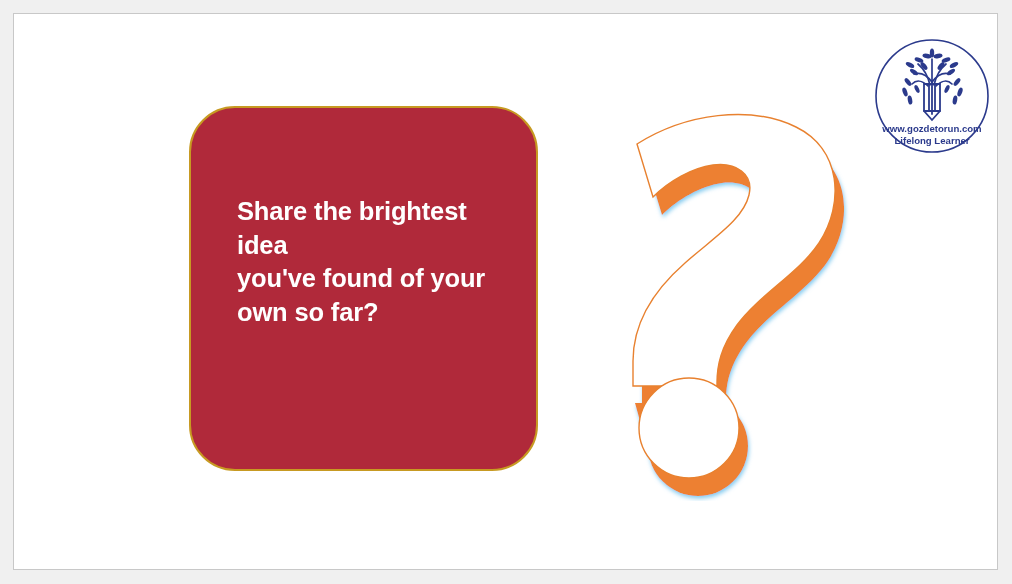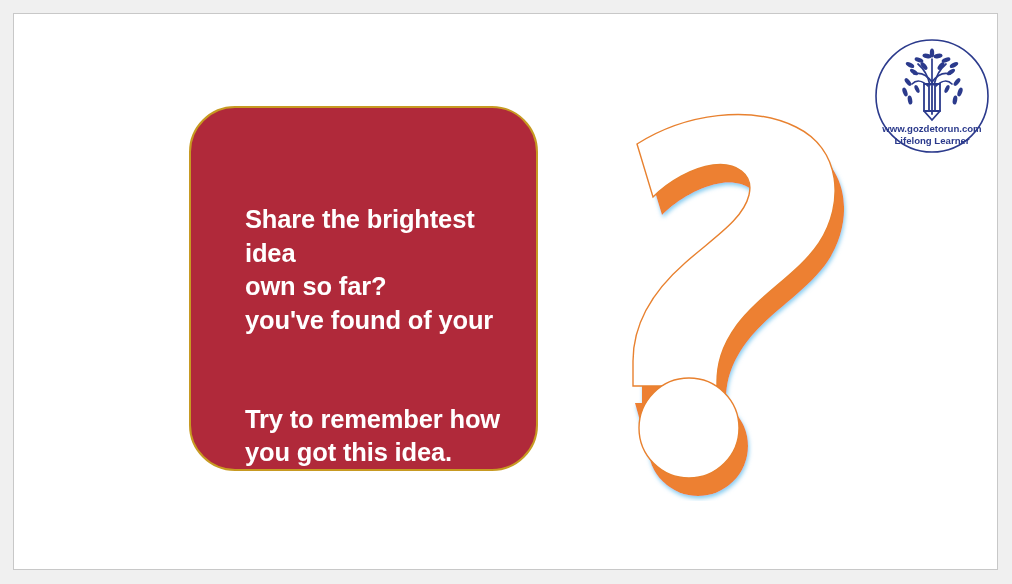--- a/index.html
+++ b/index.html
@@ -58,21 +58,21 @@
     font-family: "Liberation Sans", sans-serif;
     font-weight: bold;
     font-size: 25.5px;
     line-height: 33.5px;
     letter-spacing: -0.15px;
   }
   #prompt-text-block .para-gap {
     display: block;
     height: 33.5px;
   }
-  .prompt-para { margin: 16px; }
+  .prompt-para { margin: 8px; }
 
   
   #question-mark-art {
     position: absolute;
     left: 586px;   
     top: 87px;     
     width: 270px;
     height: 400px;
   }
   #question-mark-art svg { display: block; }
@@ -91,28 +91,24 @@
 <body>
 
 <div id="slide-root">
 
   <div id="slide-canvas">
 
     <div id="prompt-card">
       <div id="prompt-text-block">
         <div class="prompt-para">
           <div>Share the brightest idea</div>
+          <div>you've found of your</div>
           <div>own so far?</div>
-          <div>you've found of your</div>
         </div>
         <span class="para-gap"></span>
-        <div class="prompt-para">
-          <div>Try to remember how</div>
-          <div>you got this idea.</div>
-        </div>
       </div>
     </div>
 
     <div id="question-mark-art">
       <svg width="270" height="400" viewBox="0 0 270 400" xmlns="http://www.w3.org/2000/svg">
         <defs>
           <filter id="qm-glow" x="-30%" y="-30%" width="160%" height="160%">
             <feDropShadow dx="1" dy="2.5" stdDeviation="2.2" flood-color="#7ec8ef" flood-opacity="0.95"></feDropShadow>
           </filter>
         </defs>

